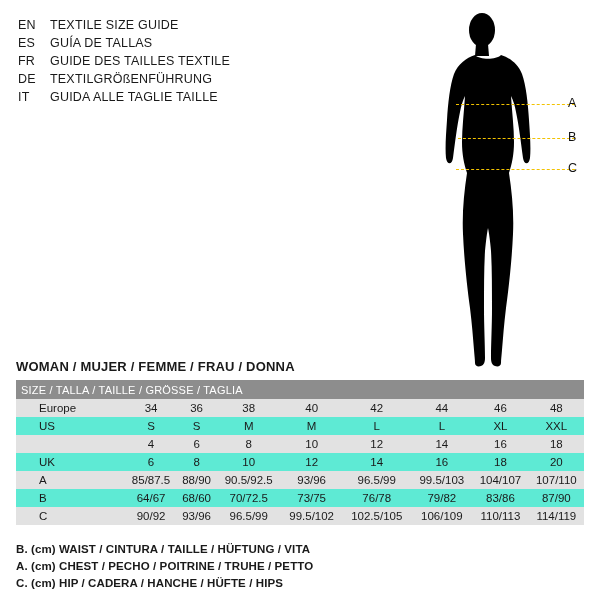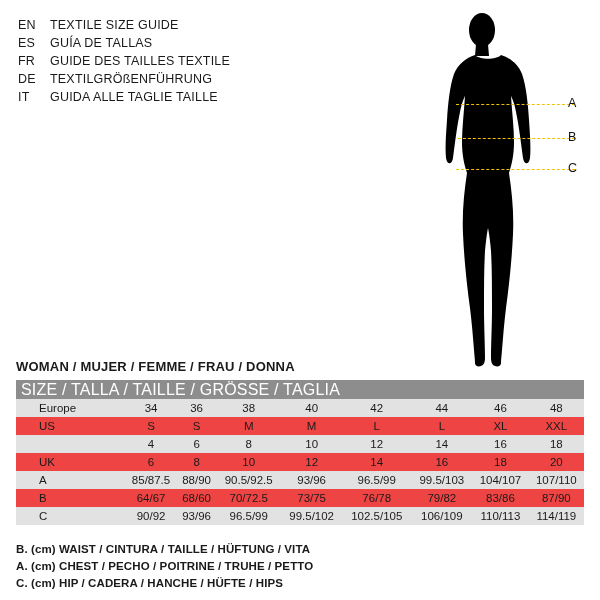--- a/index.html
+++ b/index.html
@@ -96,26 +96,26 @@
   .size-table .rowhead {
     text-align: left;
     padding-left: 23px;
     width: 86px;
   }
   .hdr td {
     background: #8d8d8d;
     color: #ffffff;
     text-align: left;
     padding-left: 5px;
-    font-size: 16px;
+    font-size: 11px;
     height: 19px;
     letter-spacing: 0.2px;
   }
   .row-grey td { background: #e2e2e2; }
-  .row-white td { background: #ef4444; }
+  .row-white td { background: #5eead4; }
 
   
   .legend {
     position: absolute;
     left: 16px;
     top: 541px;
     width: 570px;
   }
   .legend-row {
     font-size: 11.5px;

